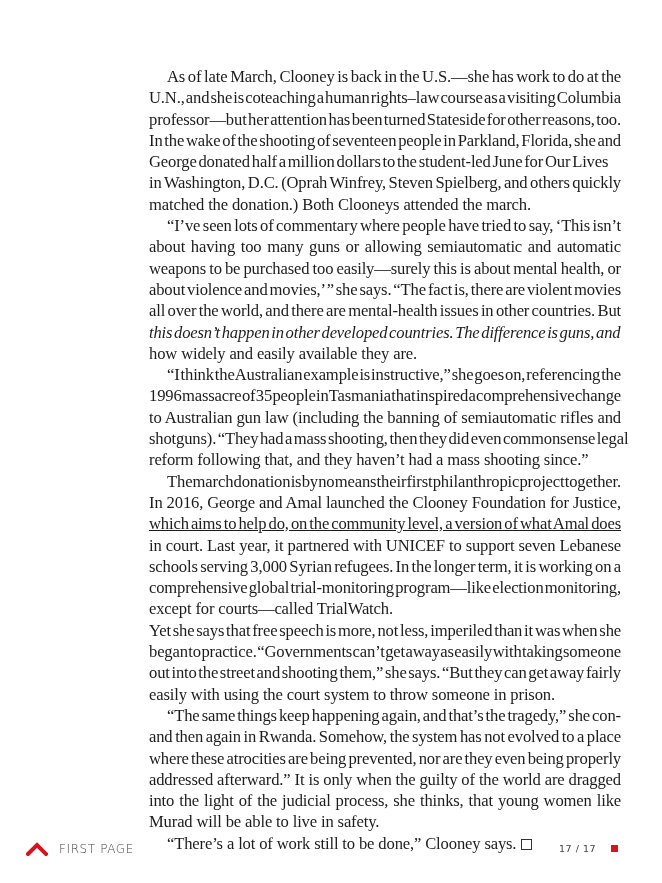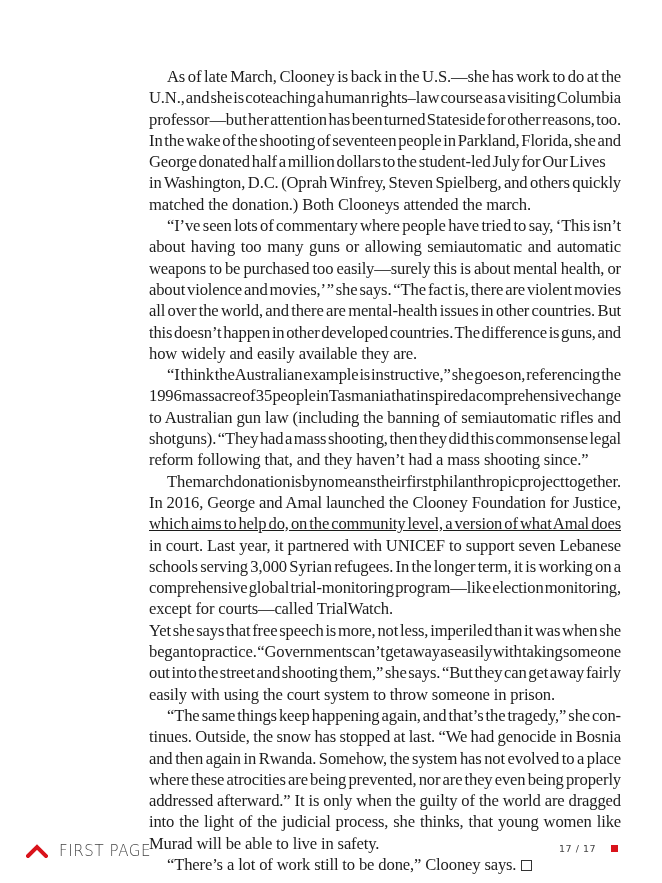--- a/index.html
+++ b/index.html
@@ -14,66 +14,65 @@
     display:block; white-space:nowrap; text-align:justify; text-align-last:justify;
     height:21.3px; overflow:visible;
   }
   .line.indent { padding-left:18px; }
   .line.last { text-align-last:left; }
   .footer-left {
     position:absolute; left:26px; top:842px; display:flex; align-items:center; cursor:pointer;
   }
   .chev { width:22px; height:14px; display:block; }
   .footer-label {
-    margin-left:11px; font-family:"DejaVu Sans", sans-serif; font-size:15px;
+    margin-left:11px; font-family:"DejaVu Sans", sans-serif; font-size:12px;
     letter-spacing:0.6px; color:#444; font-weight:300;
   }
   .footer-right {
     position:absolute; right:44px; top:843px; display:flex; align-items:center;
   }
   .page-num { font-family:"DejaVu Sans", sans-serif; font-size:9.5px; color:#444; letter-spacing:0.5px; }
   .red-sq { width:7px; height:7px; background:#d9131b; margin-left:15px; }
   .endmark { display:inline-block; width:9px; height:9px; border:1px solid #333; margin-left:5px; vertical-align:-1px; }
 </style>
 </head>
 <body>
 
 <div class="article" id="article">
     <span class="line indent"><span style="display: inline-block; white-space: nowrap; word-spacing: -1.28333px;">As of late March, Clooney is back in the U.S.—she has work to do at the</span></span>
     <span class="line"><span style="display: inline-block; white-space: nowrap; word-spacing: -2.84505px;">U.N., and she is coteaching a human rights–law course as a visiting Columbia</span></span>
     <span class="line"><span style="display: inline-block; white-space: nowrap; word-spacing: -2.51875px;">professor—but her attention has been turned Stateside for other reasons, too.</span></span>
     <span class="line"><span style="display: inline-block; white-space: nowrap; word-spacing: -2.1863px;">In the wake of the shooting of seventeen people in Parkland, Florida, she and</span></span>
-    <span class="line"><span style="display: inline-block; white-space: nowrap; word-spacing: -2.16276px;">George donated half a million dollars to the student-led July for Our Lives</span></span>
+    <span class="line"><span style="display: inline-block; white-space: nowrap; word-spacing: -2.16276px;">George donated half a million dollars to the student-led June for Our Lives</span></span>
     <span class="line"><span style="display: inline-block; white-space: nowrap; word-spacing: -1.42014px;">in Washington, D.C. (Oprah Winfrey, Steven Spielberg, and others quickly</span></span>
     <span class="line last"><span>matched the donation.) Both Clooneys attended the march.</span></span>
     <span class="line indent"><span style="display: inline-block; white-space: nowrap; word-spacing: -1.4974px;">“I’ve seen lots of commentary where people have tried to say, ‘This isn’t</span></span>
     <span class="line"><span style="display: inline-block; white-space: nowrap; word-spacing: 1.67361px;">about having too many guns or allowing semiautomatic and automatic</span></span>
     <span class="line"><span style="display: inline-block; white-space: nowrap; word-spacing: -0.838068px;">weapons to be purchased too easily—surely this is about mental health, or</span></span>
     <span class="line"><span style="display: inline-block; white-space: nowrap; word-spacing: -2.04207px;">about violence and movies,’ ” she says. “The fact is, there are violent movies</span></span>
     <span class="line"><span style="display: inline-block; white-space: nowrap; word-spacing: -1.625px;">all over the world, and there are mental-health issues in other countries. But</span></span>
-    <span class="line"><span style="display: inline-block; white-space: nowrap; word-spacing: -2.33239px;">this doesn’t happen in other developed countries. The difference is guns, and</span></span>
+    <span class="line"><span style="display: inline-block; white-space: nowrap; word-spacing: -2.33239px; font-style: italic;">this doesn’t happen in other developed countries. The difference is guns, and</span></span>
     <span class="line last"><span>how widely and easily available they are.</span></span>
     <span class="line indent"><span style="display: inline-block; white-space: nowrap; word-spacing: -3.04545px;">“I think the Australian example is instructive,” she goes on, referencing the</span></span>
     <span class="line"><span style="display: inline-block; white-space: nowrap; word-spacing: -3.64773px;">1996 massacre of 35 people in Tasmania that inspired a comprehensive change</span></span>
     <span class="line"><span style="display: inline-block; white-space: nowrap; word-spacing: 0.0765625px;">to Australian gun law (including the banning of semiautomatic rifles and</span></span>
-    <span class="line"><span style="display: inline-block; white-space: nowrap; word-spacing: -2.46165px;">shotguns). “They had a mass shooting, then they did this commonsense legal</span></span>
+    <span class="line"><span style="display: inline-block; white-space: nowrap; word-spacing: -2.46165px;">shotguns). “They had a mass shooting, then they did even commonsense legal</span></span>
     <span class="line last"><span>reform following that, and they haven’t had a mass shooting since.”</span></span>
     <span class="line indent"><span style="display: inline-block; white-space: nowrap; word-spacing: -3.75994px;">The march donation is by no means their first philanthropic project together.</span></span>
     <span class="line"><span style="display: inline-block; white-space: nowrap; word-spacing: 0.0609375px;">In 2016, George and Amal launched the Clooney Foundation for Justice,</span></span>
     <span class="line"><span style="display: inline-block; white-space: nowrap; word-spacing: -1.90067px; text-decoration: underline;">which aims to help do, on the community level, a version of what Amal does</span></span>
     <span class="line"><span style="display: inline-block; white-space: nowrap; word-spacing: 0.0767045px;">in court. Last year, it partnered with UNICEF to support seven Lebanese</span></span>
     <span class="line"><span style="display: inline-block; white-space: nowrap; word-spacing: -1.58654px;">schools serving 3,000 Syrian refugees. In the longer term, it is working on a</span></span>
     <span class="line"><span style="display: inline-block; white-space: nowrap; word-spacing: -2.825px;">comprehensive global trial-monitoring program—like election monitoring,</span></span>
     <span class="line last"><span>except for courts—called TrialWatch.</span></span>
     <span class="line"><span style="display: inline-block; white-space: nowrap; word-spacing: -2.13229px;">Yet she says that free speech is more, not less, imperiled than it was when she</span></span>
     <span class="line"><span style="display: inline-block; white-space: nowrap; word-spacing: -3.52983px;">began to practice. “Governments can’t get away as easily with taking someone</span></span>
     <span class="line"><span style="display: inline-block; white-space: nowrap; word-spacing: -2.3058px;">out into the street and shooting them,” she says. “But they can get away fairly</span></span>
     <span class="line last"><span>easily with using the court system to throw someone in prison.</span></span>
     <span class="line indent"><span style="display: inline-block; white-space: nowrap; word-spacing: -1.92472px;">“The same things keep happening again, and that’s the tragedy,” she con-</span></span>
-    <span class="line"><span style="display: inline-block; white-space: nowrap; word-spacing: -0.544271px;">tinues. Outside, the snow has stopped at last. “We had genocide in Bosnia</span></span>
     <span class="line"><span style="display: inline-block; white-space: nowrap; word-spacing: -1.38221px;">and then again in Rwanda. Somehow, the system has not evolved to a place</span></span>
     <span class="line"><span style="display: inline-block; white-space: nowrap; word-spacing: -1.79403px;">where these atrocities are being prevented, nor are they even being properly</span></span>
     <span class="line"><span style="display: inline-block; white-space: nowrap; word-spacing: 0.0416667px;">addressed afterward.” It is only when the guilty of the world are dragged</span></span>
     <span class="line"><span style="display: inline-block; white-space: nowrap; word-spacing: 0.994792px;">into the light of the judicial process, she thinks, that young women like</span></span>
     <span class="line last"><span>Murad will be able to live in safety.</span></span>
     <span class="line indent last"><span>“There’s a lot of work still to be done,” Clooney says.</span><span class="endmark"></span></span>
   </div>
 
 <div class="footer-left">
   <svg class="chev" viewBox="0 0 22 14">

